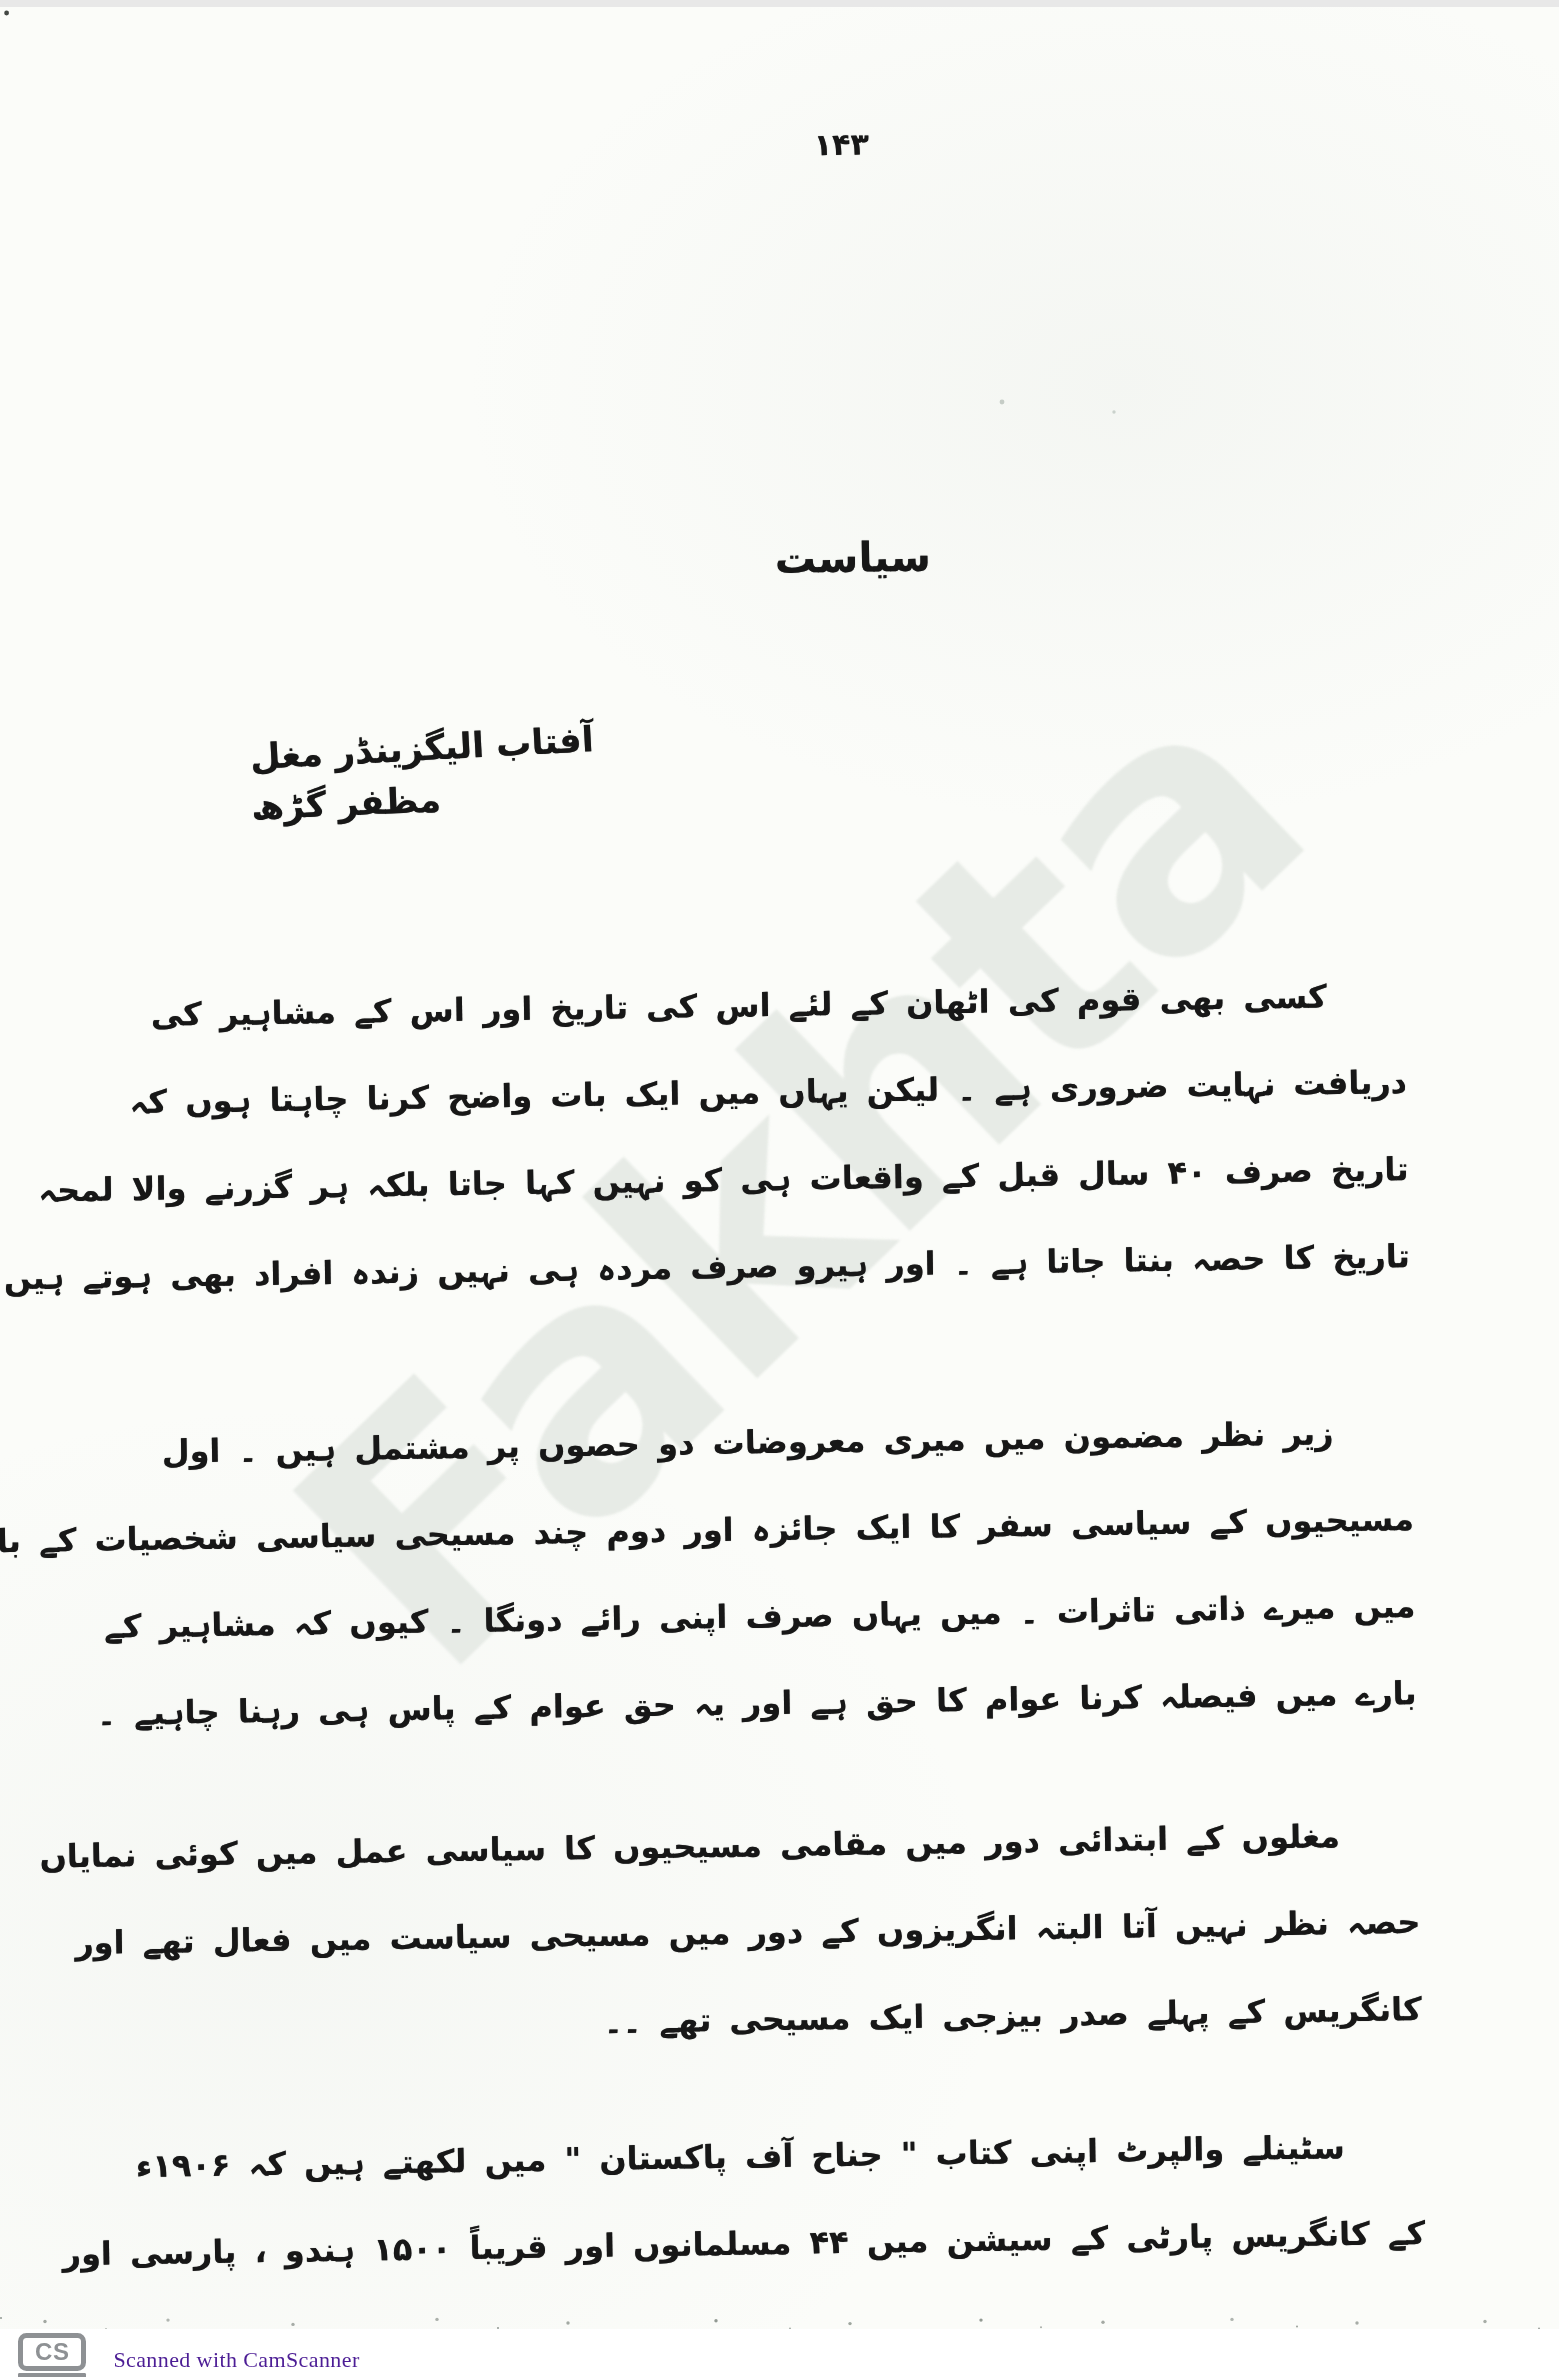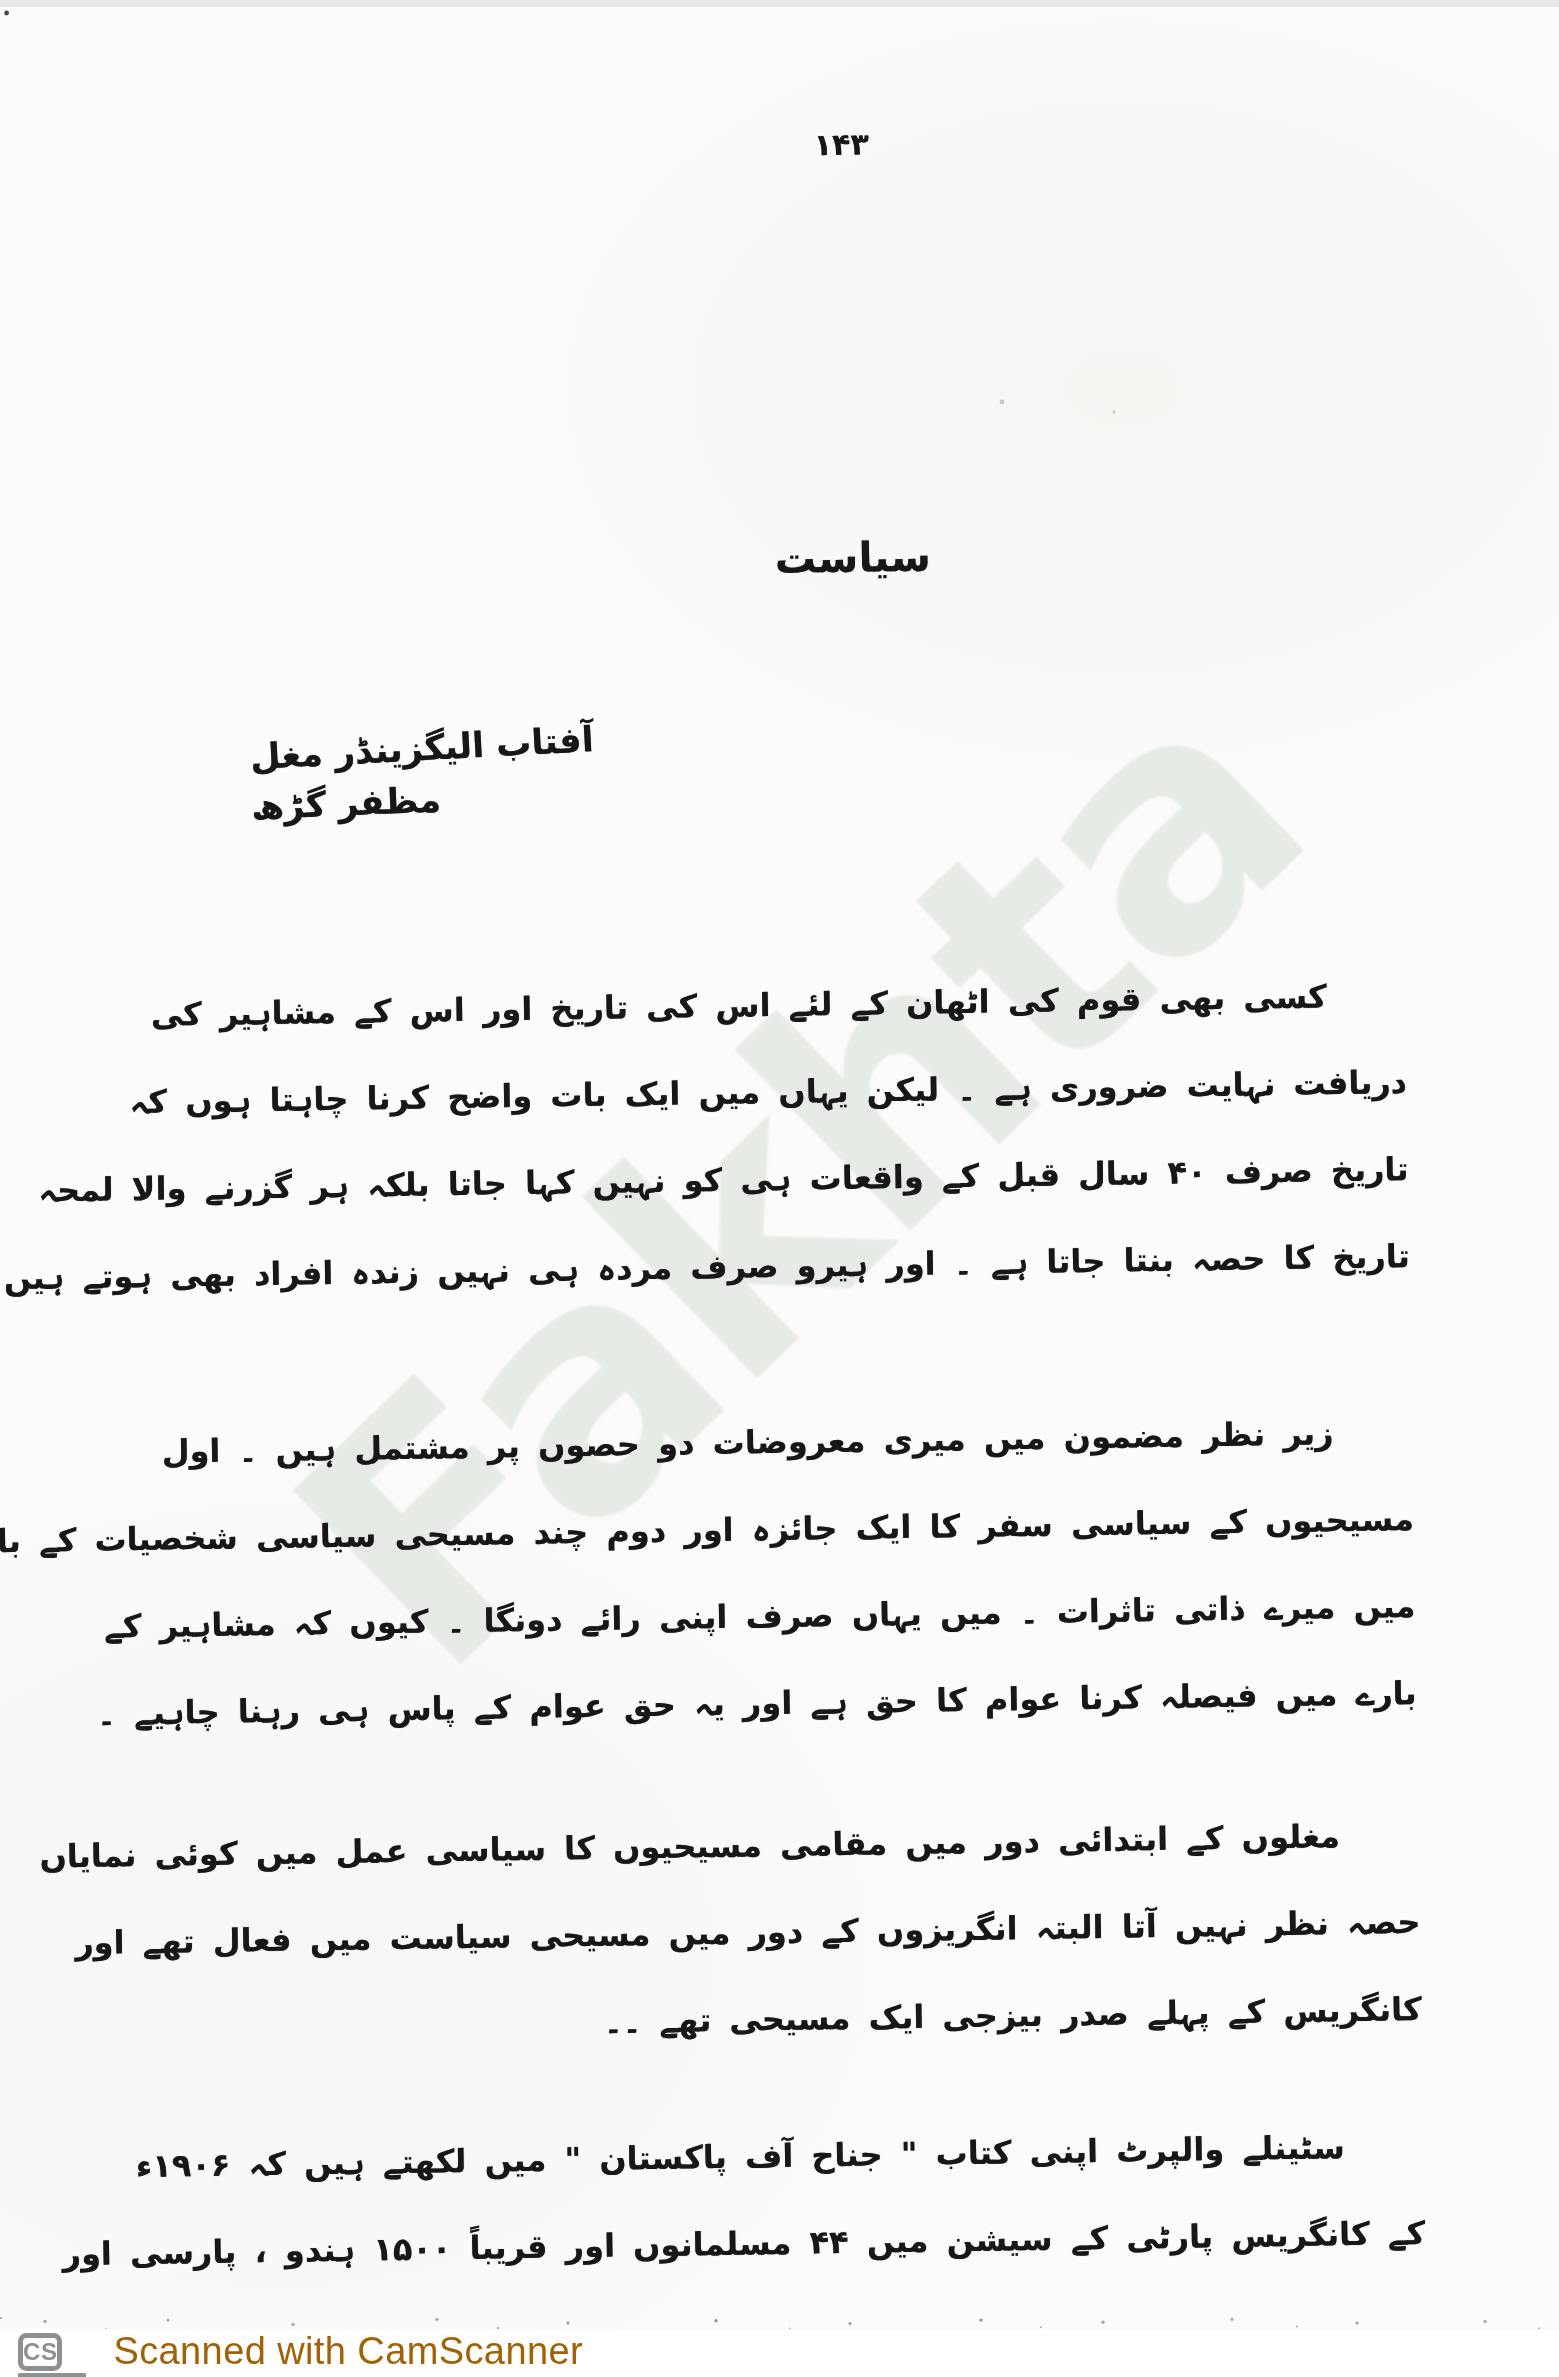--- a/index.html
+++ b/index.html
@@ -82,33 +82,33 @@
       5.6px -2305px 0 1.4px rgba(22,26,23,.8);
   }
   
   .scan-bar{
     position:absolute;left:0;bottom:0;width:100%;height:55px;
     background:#ffffff;z-index:4;
     display:flex;align-items:flex-end;
   }
   .cs-logo{margin-left:18.4px;width:68px;}
   .cs-box{
-    box-sizing:border-box;width:44px;height:38px;
+    box-sizing:border-box;width:68px;height:38px;
     border:5px solid #8e9194;border-radius:8.5px;
     background:#fff;
     display:flex;align-items:center;justify-content:center;
     font-size:24px;font-weight:700;color:#8e9194;
     letter-spacing:0.7px;
     font-family:"Liberation Sans",sans-serif;
   }
   .cs-base{width:68px;height:11.3px;background:#8e9194;border-radius:1.4px 1.4px 6.4px 6.4px;margin-top:1.4px;}
   .scan-text{
     margin:0 0 11.3px 27px;
-    font-size:38px;color:#a16207;
-    font-family:Liberation Sans, sans-serif;
+    font-size:22px;color:#4c1d95;
+    font-family:Liberation Serif, serif;
     letter-spacing:0.4px;
     white-space:nowrap;
   }
 </style>
 </head>
 <body>
 
 <div class="page">
 
   <div class="watermark">Fakhta</div>

